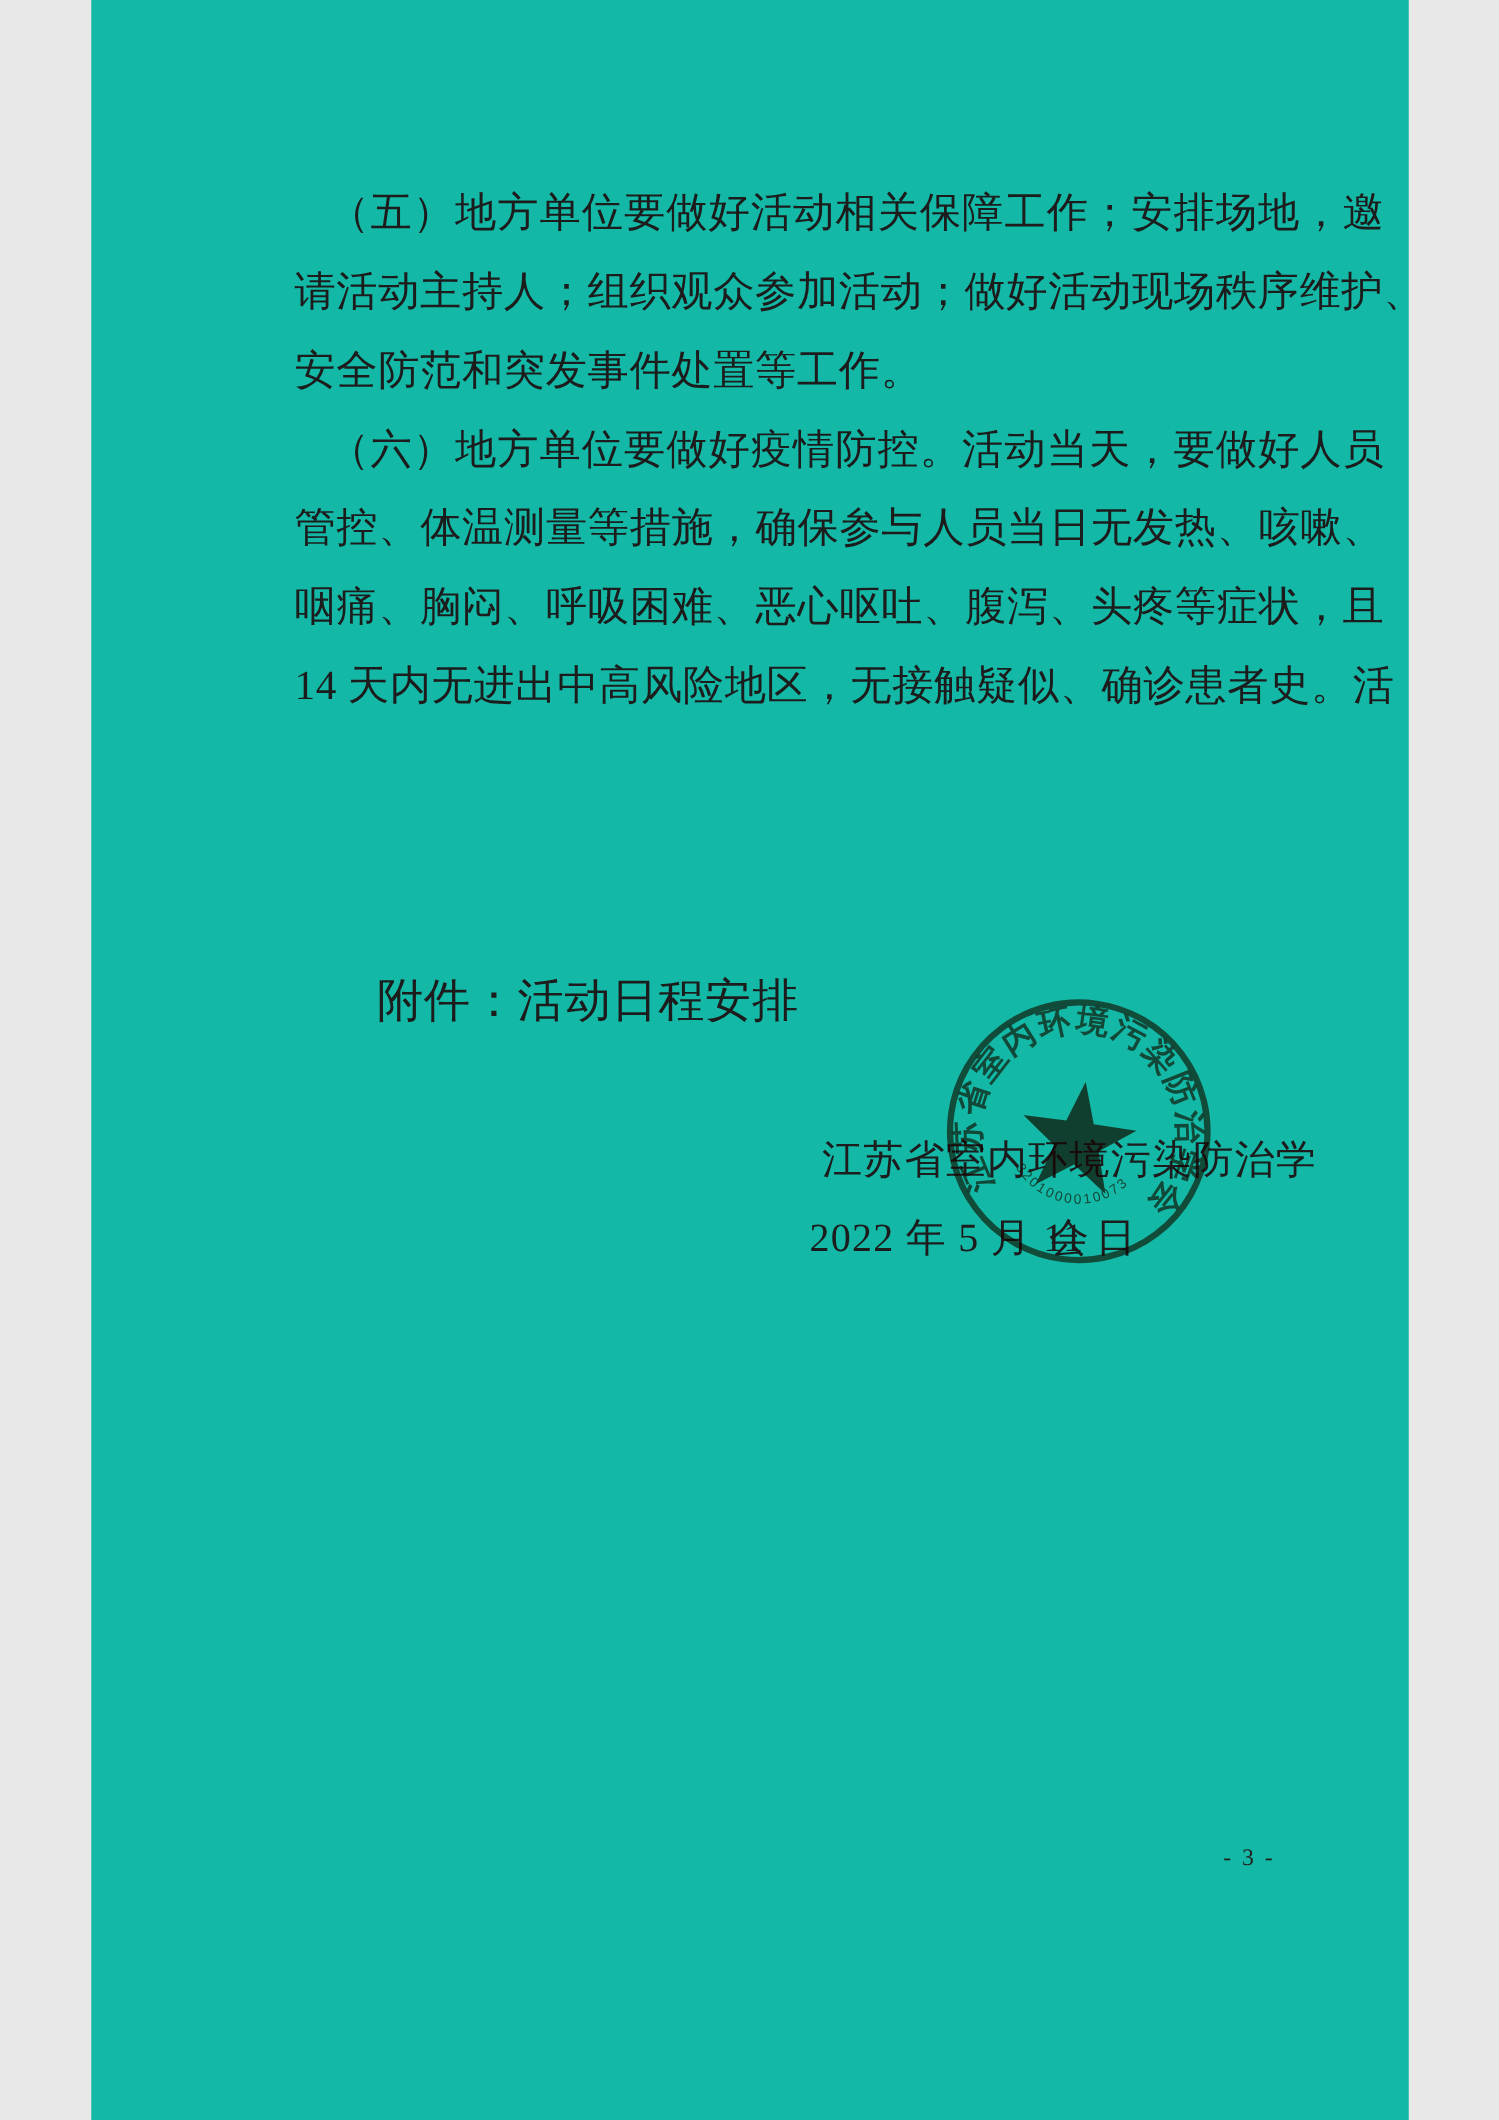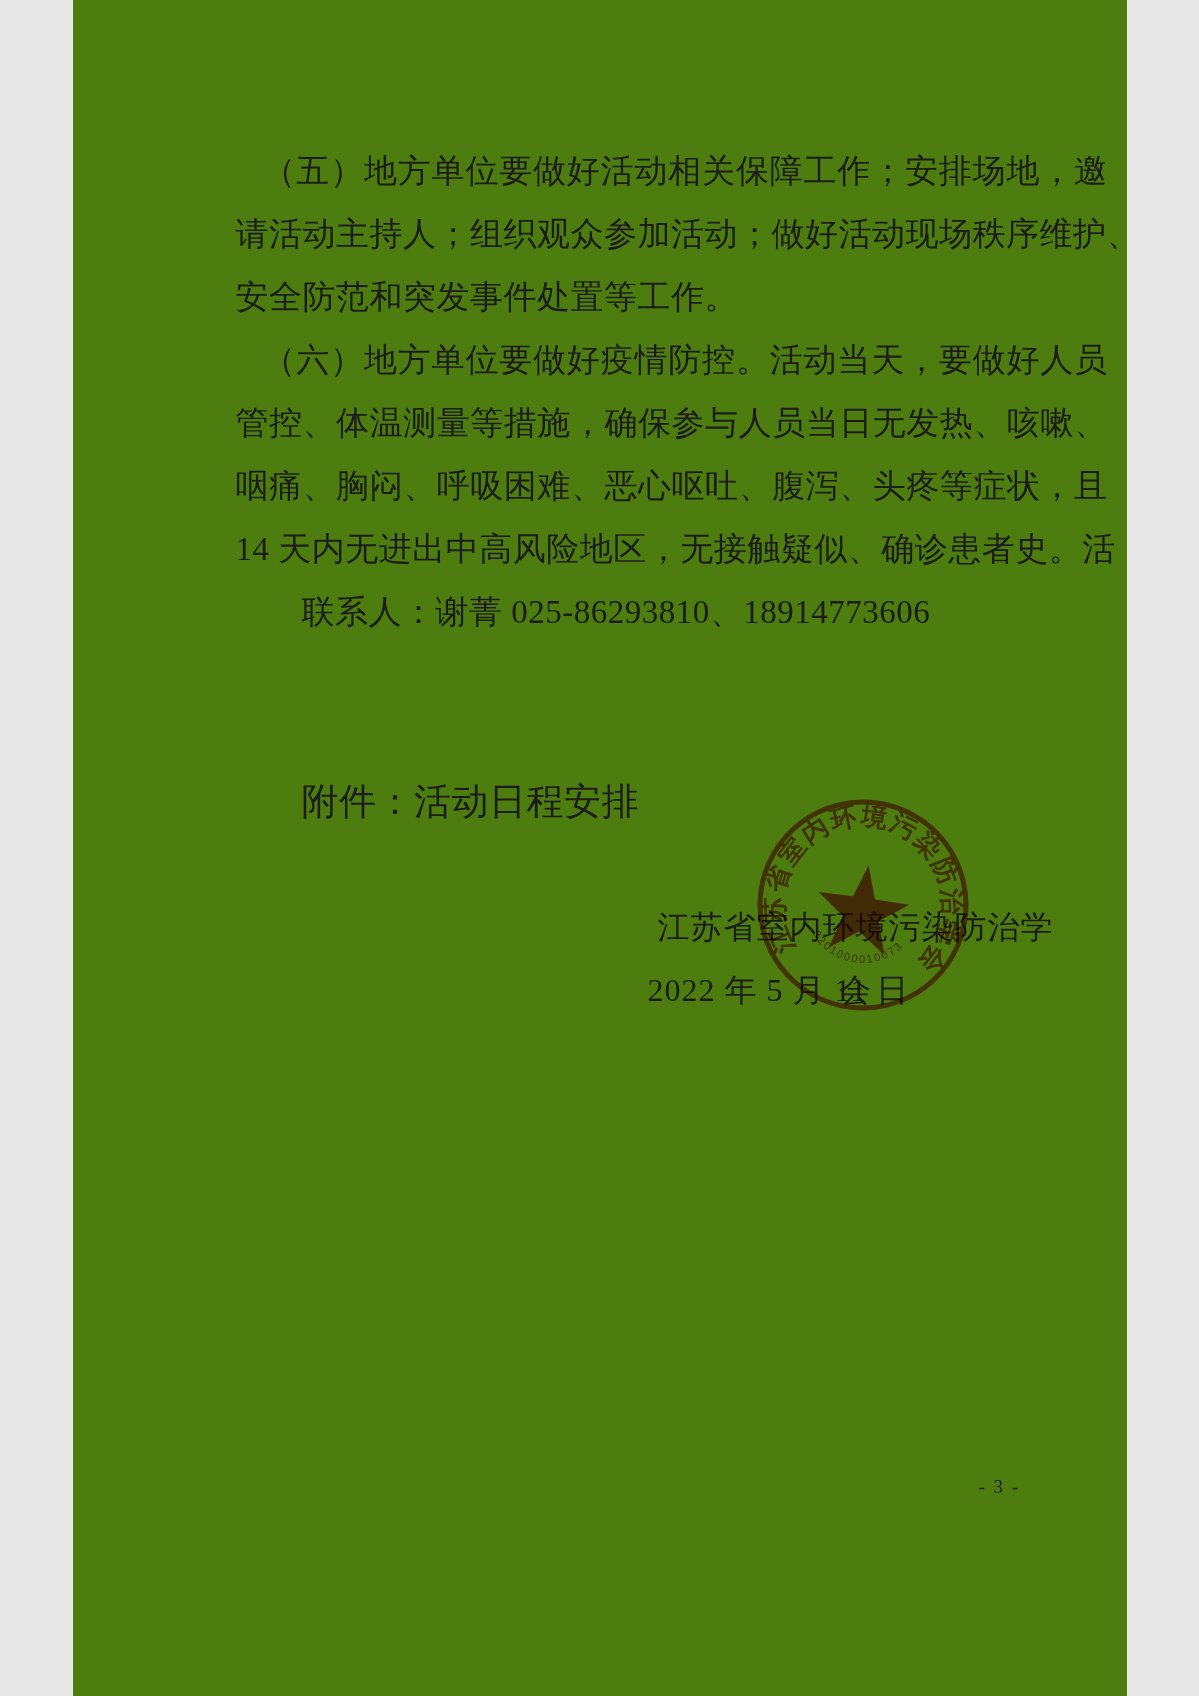--- a/index.html
+++ b/index.html
@@ -1,20 +1,20 @@
 <!DOCTYPE html>
 <html><head>
 <meta charset="utf-8">
 <style>
   html, body { margin: 0; padding: 0; background: #e8e8e8; }
   .page {
     position: relative;
     width: 1054px;
     height: 1696px;
-    background: #4d7c0f;
+    background: #14b8a6;
     margin: 0 auto;
     overflow: hidden;
     font-family: "Liberation Serif", "DejaVu Serif", serif;
     color: #1c1c1c;
   }
   .body-text {
     position: absolute;
     left: 163px;
     top: 140px;
     width: 872px;
@@ -107,21 +107,20 @@
 <div class="page">
 
   <div class="body-text">
     <div class="line indent-first">（五）地方单位要做好活动相关保障工作；安排场地，邀</div>
     <div class="line">请活动主持人；组织观众参加活动；做好活动现场秩序维护、</div>
     <div class="line last">安全防范和突发事件处置等工作。</div>
     <div class="line indent-first">（六）地方单位要做好疫情防控。活动当天，要做好人员</div>
     <div class="line">管控、体温测量等措施，确保参与人员当日无发热、咳嗽、</div>
     <div class="line">咽痛、胸闷、呼吸困难、恶心呕吐、腹泻、头疼等症状，且</div>
     <div class="line">14 天内无进出中高风险地区，无接触疑似、确诊患者史。活</div>
-    <div class="line contact indent-2em">联系人：谢菁 025-86293810、18914773606</div>
   </div>
 
   <div class="attachment">附件：活动日程安排</div>
 
   <div class="signature">江苏省室内环境污染防治学会</div>
 
   <div class="date-line">2022 年 5 月 11 日</div>
 
   <div class="seal">
     <svg viewBox="0 0 220 220" xmlns="http://www.w3.org/2000/svg">

